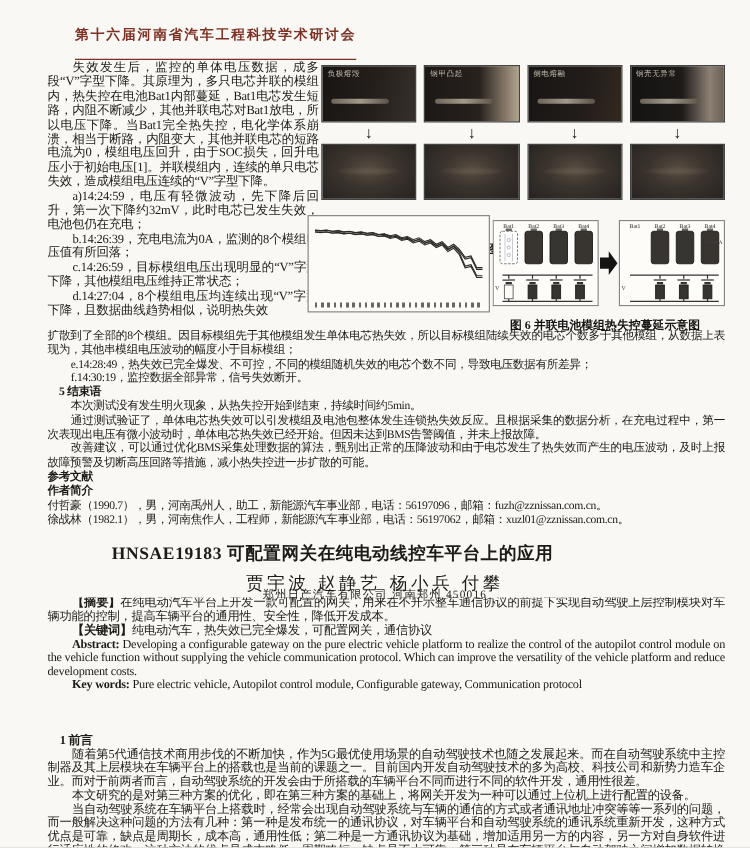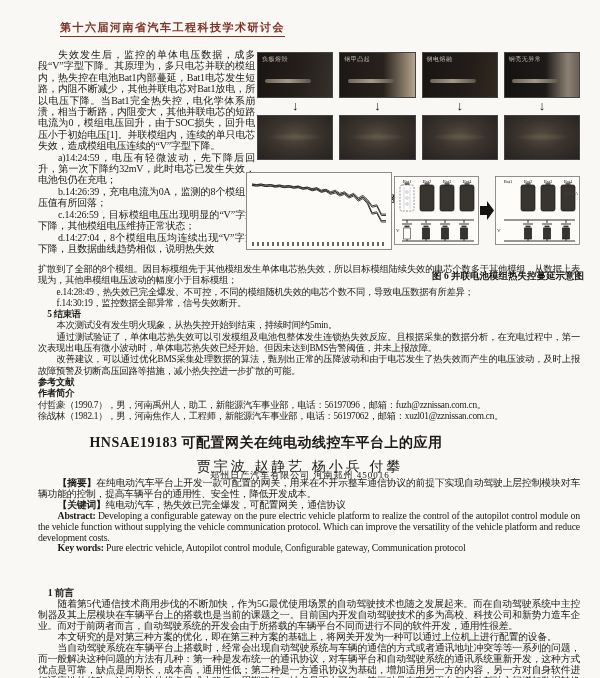--- a/index.html
+++ b/index.html
@@ -1,20 +1,20 @@
 <!DOCTYPE html>
 <html><head>
 <meta charset="utf-8">
 <style>
   html,body{margin:0;padding:0;background:#d8d5d0;}
   #page{position:relative;width:600px;height:678px;margin:0 auto;background:#f9f8f4;
         overflow:hidden;color:#1d1a17;font-family:"Liberation Serif",serif;}
   
   .conf-hdr{position:absolute;left:60px;top:20px;font-size:11px;font-weight:bold;
-            color:#7e3125;border-bottom:1.6px solid #7e3125;padding-bottom:1px;
+            color:#7e3125;border-bottom:1.6px solid #7e3125;padding-bottom:12px;
             letter-spacing:1.5px;}
   
   .leftcol{position:absolute;left:38px;top:49px;width:217px;height:218px;overflow:hidden;
            font-size:10px;line-height:11.4px;text-align:justify;letter-spacing:-0.2px;}
   .leftcol p{margin:0;text-indent:2em;}
   
   .photos{position:absolute;left:257px;width:323px;display:flex;gap:6px;}
   .row1{top:52px;height:46px;}
   .row2{top:115px;height:45px;}
   .photo{flex:1;position:relative;overflow:hidden;border:0.5px solid #444;}
@@ -26,21 +26,21 @@
       border-radius:2px;background:linear-gradient(90deg,#7b7265,#b9b09f 50%,#645b4f);opacity:.85;}
   .row2 .photo{background:radial-gradient(ellipse at 50% 45%,#564c41 0%,#3a332d 45%,#262220 100%);}
   .row2 .photo::after{content:"";position:absolute;left:12%;right:12%;top:40%;height:8px;
       background:radial-gradient(ellipse,#6a5e4f 0%,transparent 70%);opacity:.7;}
   .photo-label{position:absolute;top:2px;left:4px;font-size:6px;color:#c2bbac;letter-spacing:.5px;}
   .arrow-row{position:absolute;left:257px;top:98px;width:323px;height:16px;display:flex;gap:6px;}
   .arrow{flex:1;text-align:center;font-size:13px;font-weight:bold;color:#111;line-height:16px;}
   .fig-caption{position:absolute;text-align:center;font-weight:bold;font-size:9.5px;color:#161412;}
   .cap4{left:257px;top:161px;width:323px;margin-top:32px;}
   .cap5{left:246px;top:254px;width:146px;}
-  .cap6{left:384px;top:270px;width:200px;text-align:right;}
+  .cap6{left:384px;top:254px;width:200px;}
   
   .fig5{position:absolute;left:246px;top:172px;width:146px;height:78px;background:#fcfbf8;
         border:1px solid #8f8b84;box-sizing:border-box;}
   .fig5 svg{display:block;}
   .fig5-ticks{position:absolute;left:5px;right:5px;bottom:3px;height:4px;
       background:repeating-linear-gradient(90deg,#3a3631 0 2px,transparent 2px 5px);opacity:.75;}
   
   .fig6{position:absolute;left:394px;top:170px;width:186px;height:82px;}
   
   .flow{position:absolute;left:38px;width:542px;text-align:justify;overflow:hidden;}

